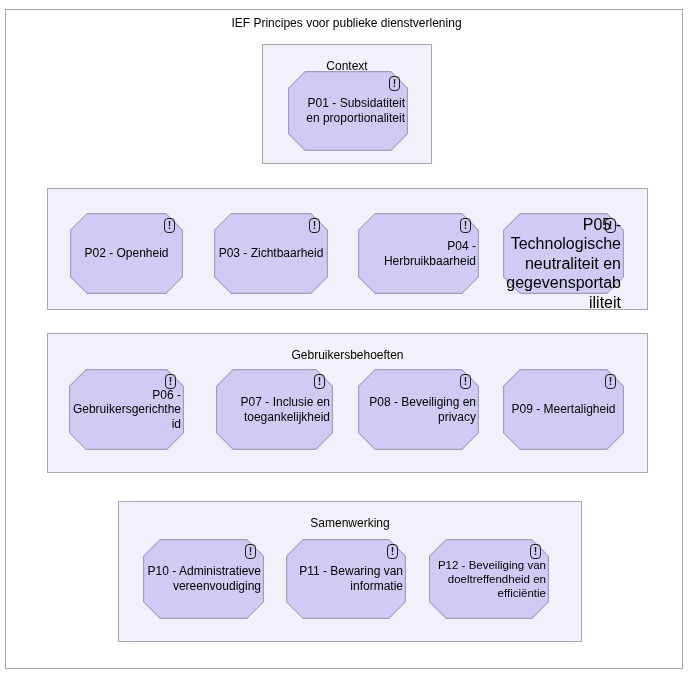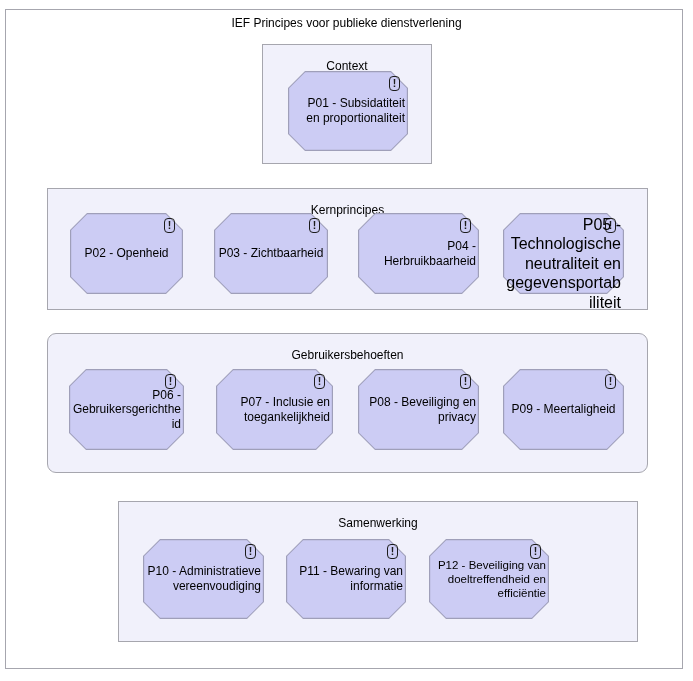--- a/index.html
+++ b/index.html
@@ -102,21 +102,20 @@
   <div class="principle" style="left:25px; top:26px; width:120px; height:80px;">
     <div class="oct-border">
         <div class="oct-fill"></div>
       </div>
     <span class="p-icon">!</span>
     <div class="p-label">P01 - Subsidatiteit en proportionaliteit</div>
   </div>
 </div>
 
 <div class="group" style="left:47px; top:188px; width:601px; height:122px;">
-  <div class="group-label">Kernprincipes</div>
   <div class="principle" style="left:22px; top:24px; width:113px; height:81px;">
     <div class="oct-border">
         <div class="oct-fill"></div>
       </div>
     <span class="p-icon">!</span>
     <div class="p-label">P02 - Openheid</div>
   </div>
   <div class="principle" style="left:166px; top:24px; width:114px; height:81px;">
     <div class="oct-border">
         <div class="oct-fill"></div>
@@ -133,21 +132,21 @@
   </div>
   <div class="principle" style="left:455px; top:24px; width:121px; height:81px;">
     <div class="oct-border">
         <div class="oct-fill"></div>
       </div>
     <span class="p-icon">!</span>
     <div class="p-label" style="font-size:16px;margin-top:20px;">P05 - Technologische neutraliteit en gegevensportabiliteit</div>
   </div>
 </div>
 
-<div class="group" style="left:47px; top:333px; width:601px; height:140px;border-radius:9px;">
+<div class="group" style="left:47px; top:333px; width:601px; height:140px;">
   <div class="group-label">Gebruikersbehoeften</div>
   <div class="principle" style="left:21px; top:35px; width:115px; height:81px;">
     <div class="oct-border">
         <div class="oct-fill"></div>
       </div>
     <span class="p-icon">!</span>
     <div class="p-label">P06 - Gebruikersgerichtheid</div>
   </div>
   <div class="principle" style="left:168px; top:35px; width:117px; height:81px;">
     <div class="oct-border">
@@ -165,21 +164,21 @@
   </div>
   <div class="principle" style="left:455px; top:35px; width:121px; height:81px;">
     <div class="oct-border">
         <div class="oct-fill"></div>
       </div>
     <span class="p-icon">!</span>
     <div class="p-label">P09 - Meertaligheid</div>
   </div>
 </div>
 
-<div class="group" style="left:118px; top:501px; width:520px; height:141px;">
+<div class="group" style="left:118px; top:501px; width:464px; height:141px;">
   <div class="group-label">Samenwerking</div>
   <div class="principle" style="left:24px; top:37px; width:121px; height:80px;">
     <div class="oct-border">
         <div class="oct-fill"></div>
       </div>
     <span class="p-icon">!</span>
     <div class="p-label">P10 - Administratieve vereenvoudiging</div>
   </div>
   <div class="principle" style="left:167px; top:37px; width:120px; height:80px;">
     <div class="oct-border">

